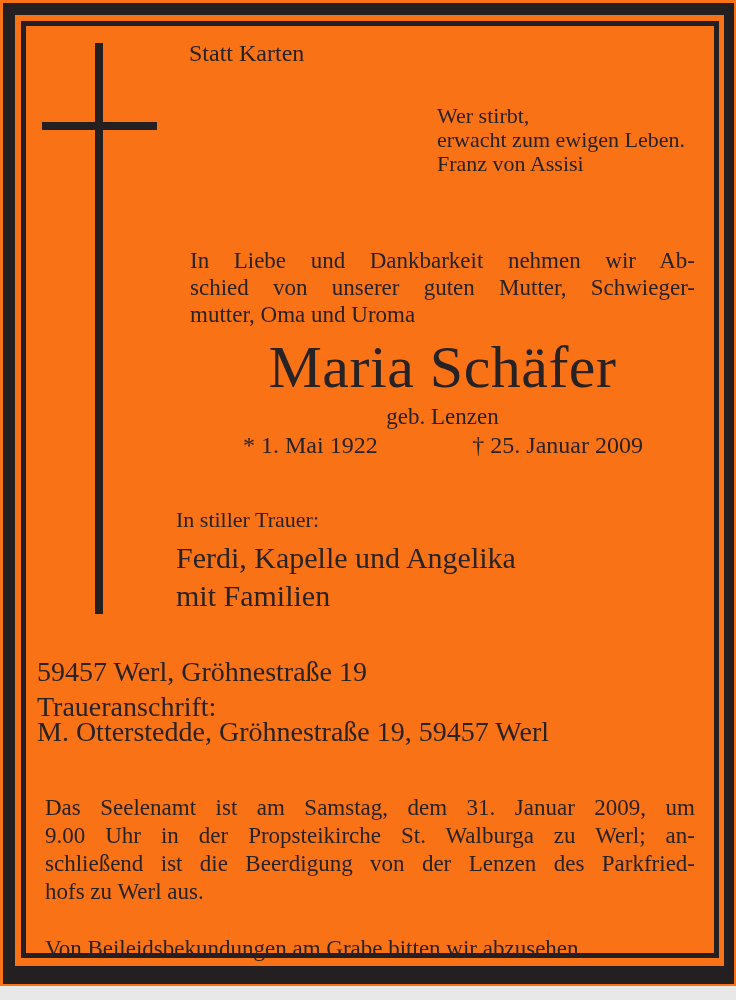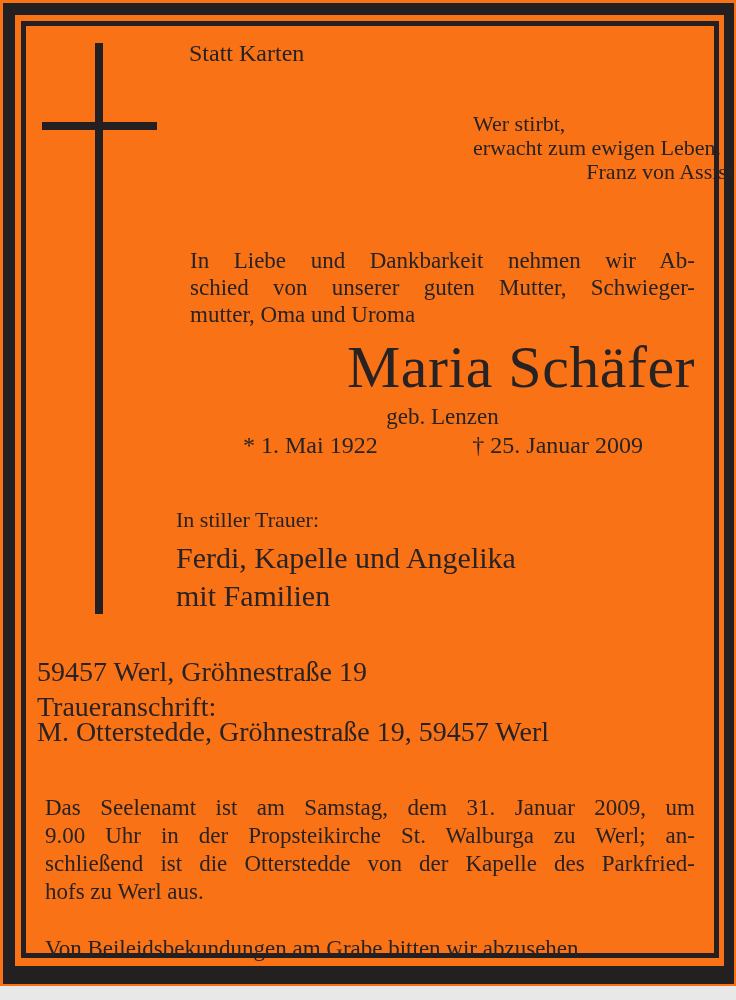--- a/index.html
+++ b/index.html
@@ -40,42 +40,40 @@
     left: 42px; top: 122px;
     width: 115px; height: 8px;
     background: #241f20;
   }
   .txt { position: absolute; white-space: nowrap; }
   .statt {
     left: 189px; top: 40px;
     font-size: 24px; line-height: 26px;
   }
   .quote {
-    left: 437px; top: 112px; width: 260px;
+    left: 437px; top: 104px; width: 260px;
     font-size: 22px; line-height: 24px;
     white-space: nowrap;
-    margin-left: 36px;
   }
-  .quote .attr { text-align: right; }
+  .quote .attr { }
   .intro {
     left: 190px; top: 234px; width: 505px;
     font-size: 23px; line-height: 27px;
     white-space: normal;
     margin-top: 13px;
   }
   .jline { text-align: justify; text-align-last: justify; }
   .name-block {
     left: 190px; top: 336px; width: 505px;
     text-align: center;
   }
   .deceased-name {
     font-size: 60px; line-height: 62px;
     font-weight: normal; margin: 0;
     letter-spacing: 0.5px;
-    text-align: right;
   }
   .maiden { font-size: 23px; line-height: 26px; margin-top: 6px; }
   .dates {
     left: 243px; top: 432px; width: 400px;
     display: flex; justify-content: space-between;
     font-size: 24px; line-height: 27px;
   }
   .mourners { left: 176px; top: 507px; }
   .mourners .heading { font-size: 22px; line-height: 26px; }
   .mourners .names { font-size: 30px; line-height: 38px; margin-top: 6px; }
@@ -134,19 +132,19 @@
 
   <div class="txt address">
     <div class="residence">59457 Werl, Gröhnestraße 19</div>
     <div>Traueranschrift:</div>
     <div>M. Otterstedde, Gröhnestraße 19, 59457 Werl</div>
   </div>
 
   <div class="txt service">
     <div class="jline">Das Seelenamt ist am Samstag, dem 31. Januar 2009, um</div>
     <div class="jline">9.00 Uhr in der Propsteikirche St. Walburga zu Werl; an-</div>
-    <div class="jline">schließend ist die Otterstedde von der Kapelle des Parkfried-</div>
+    <div class="jline">schließend ist die Beerdigung von der Lenzen des Parkfried-</div>
     <div>hofs zu Werl aus.</div>
   </div>
 
   <div class="txt note">Von Beileidsbekundungen am Grabe bitten wir abzusehen.</div>
 
 </div>
 
 </body></html>

